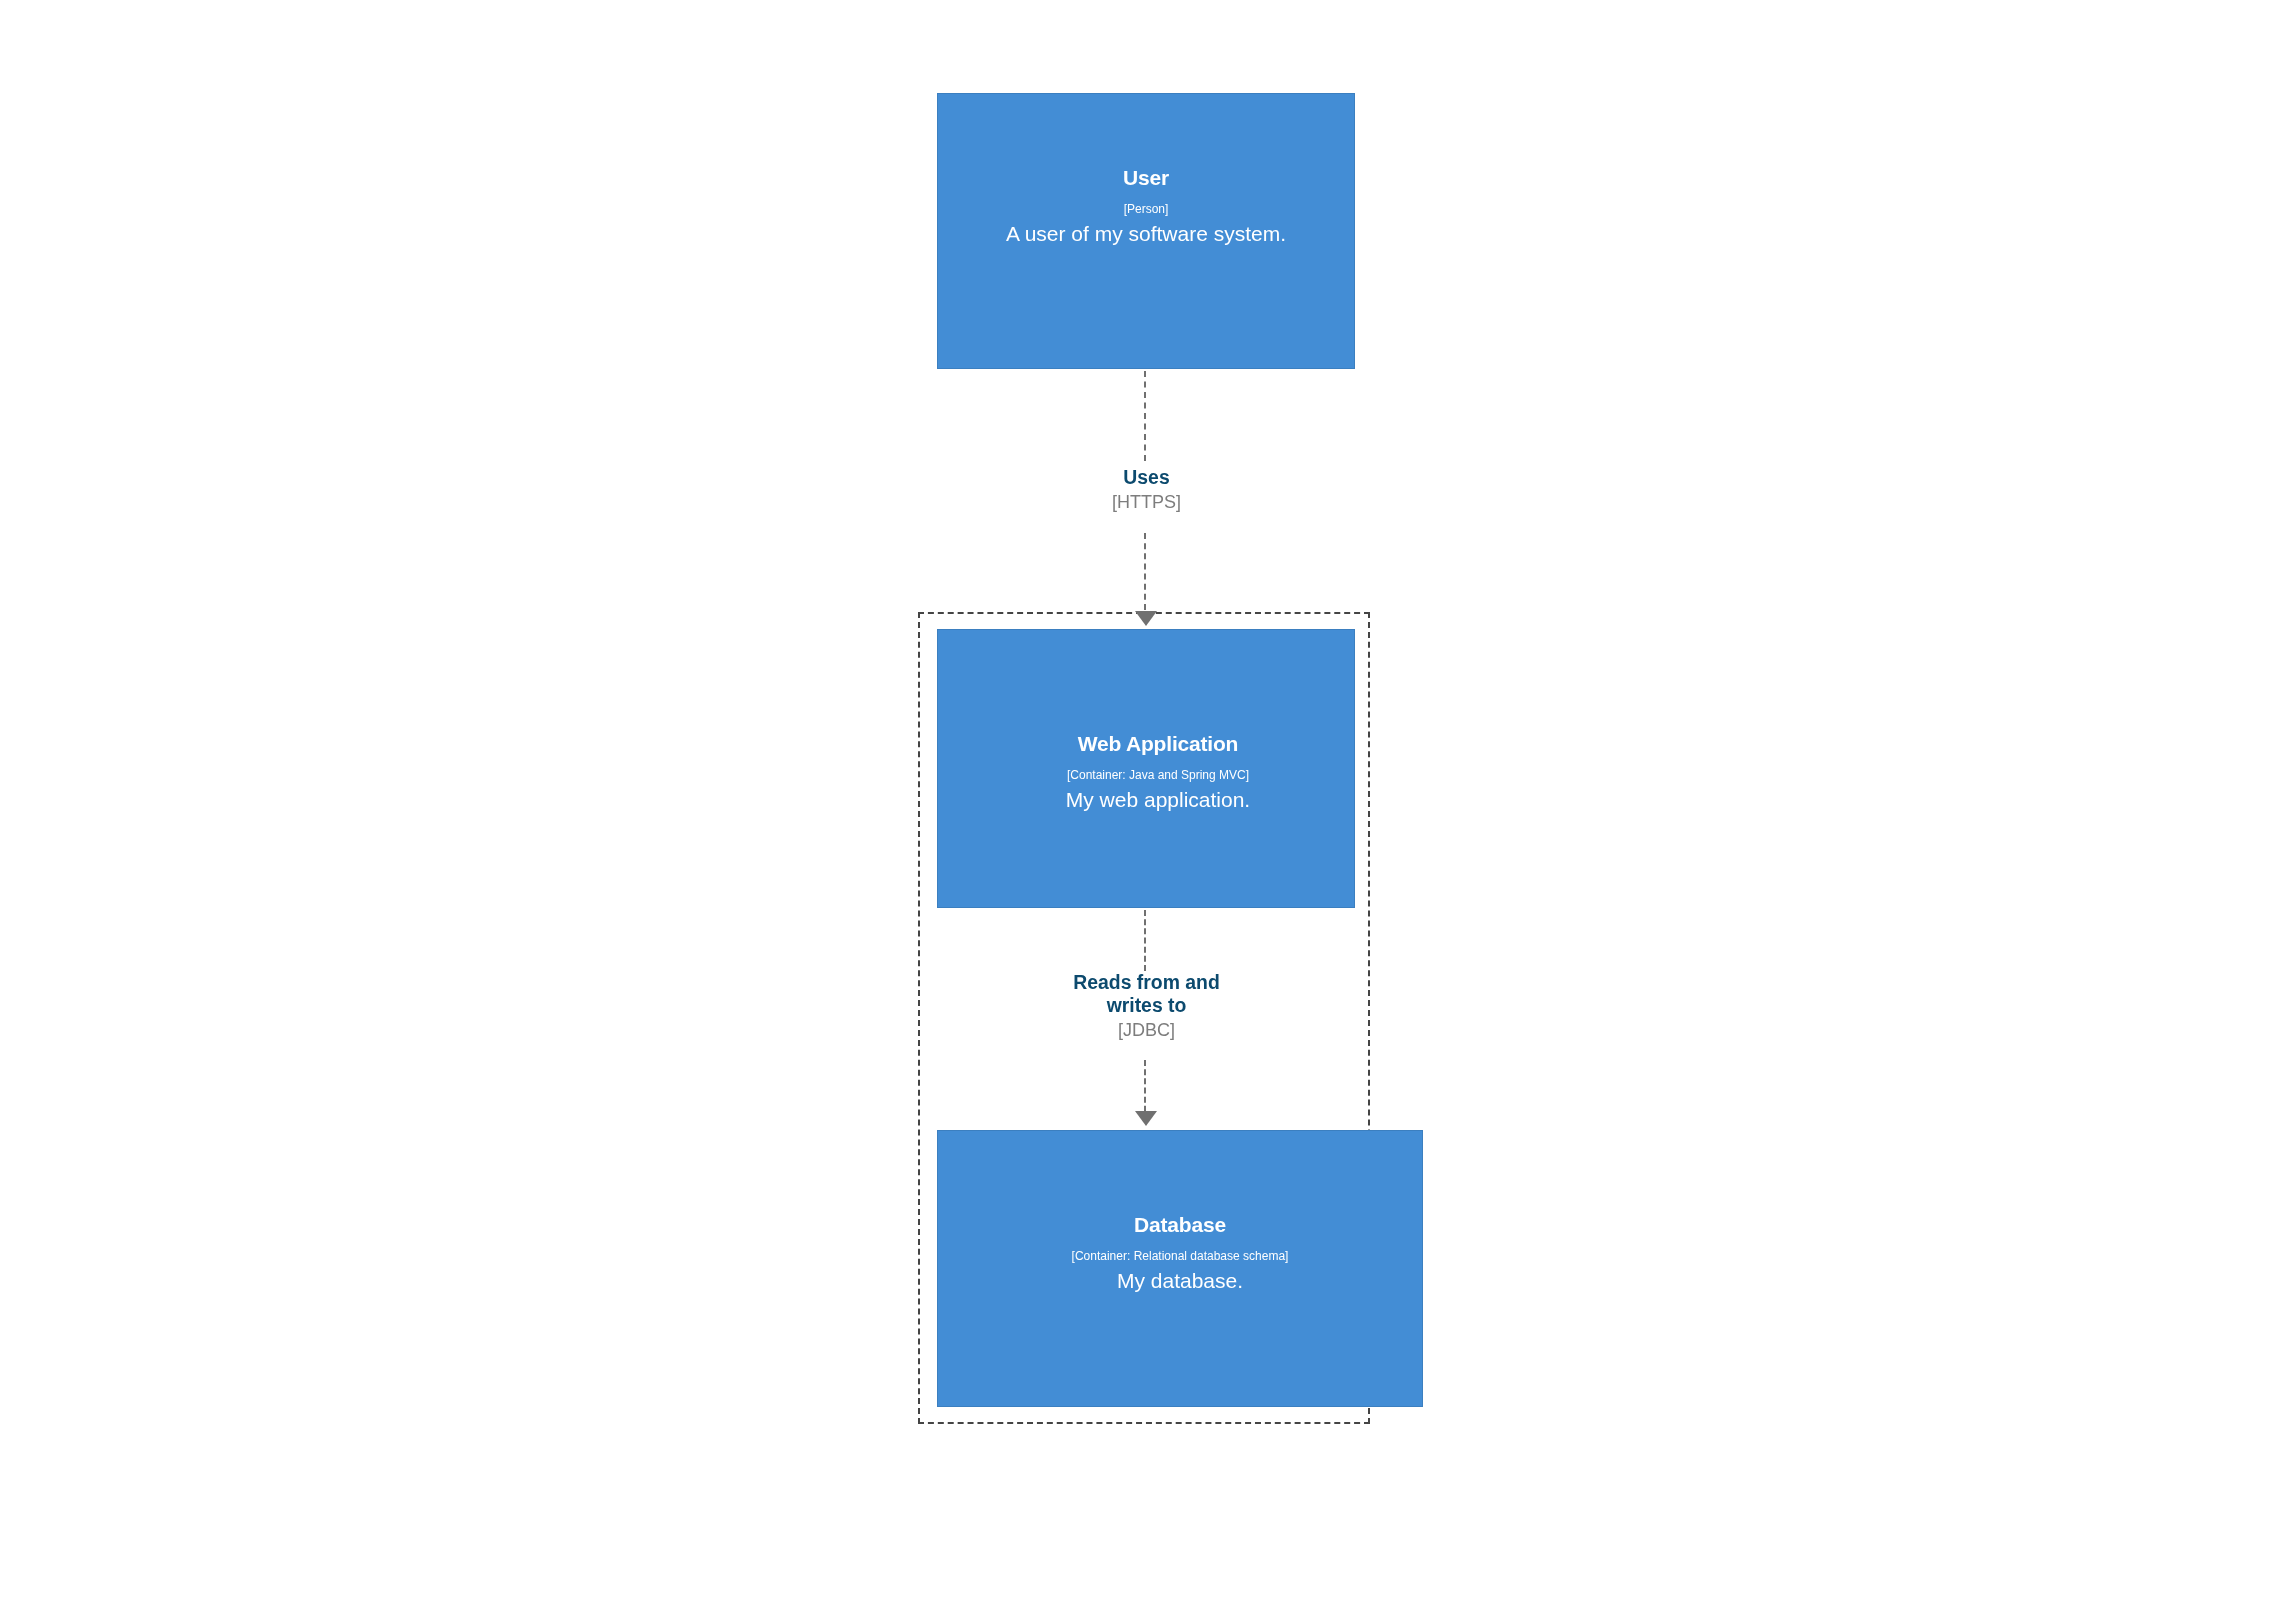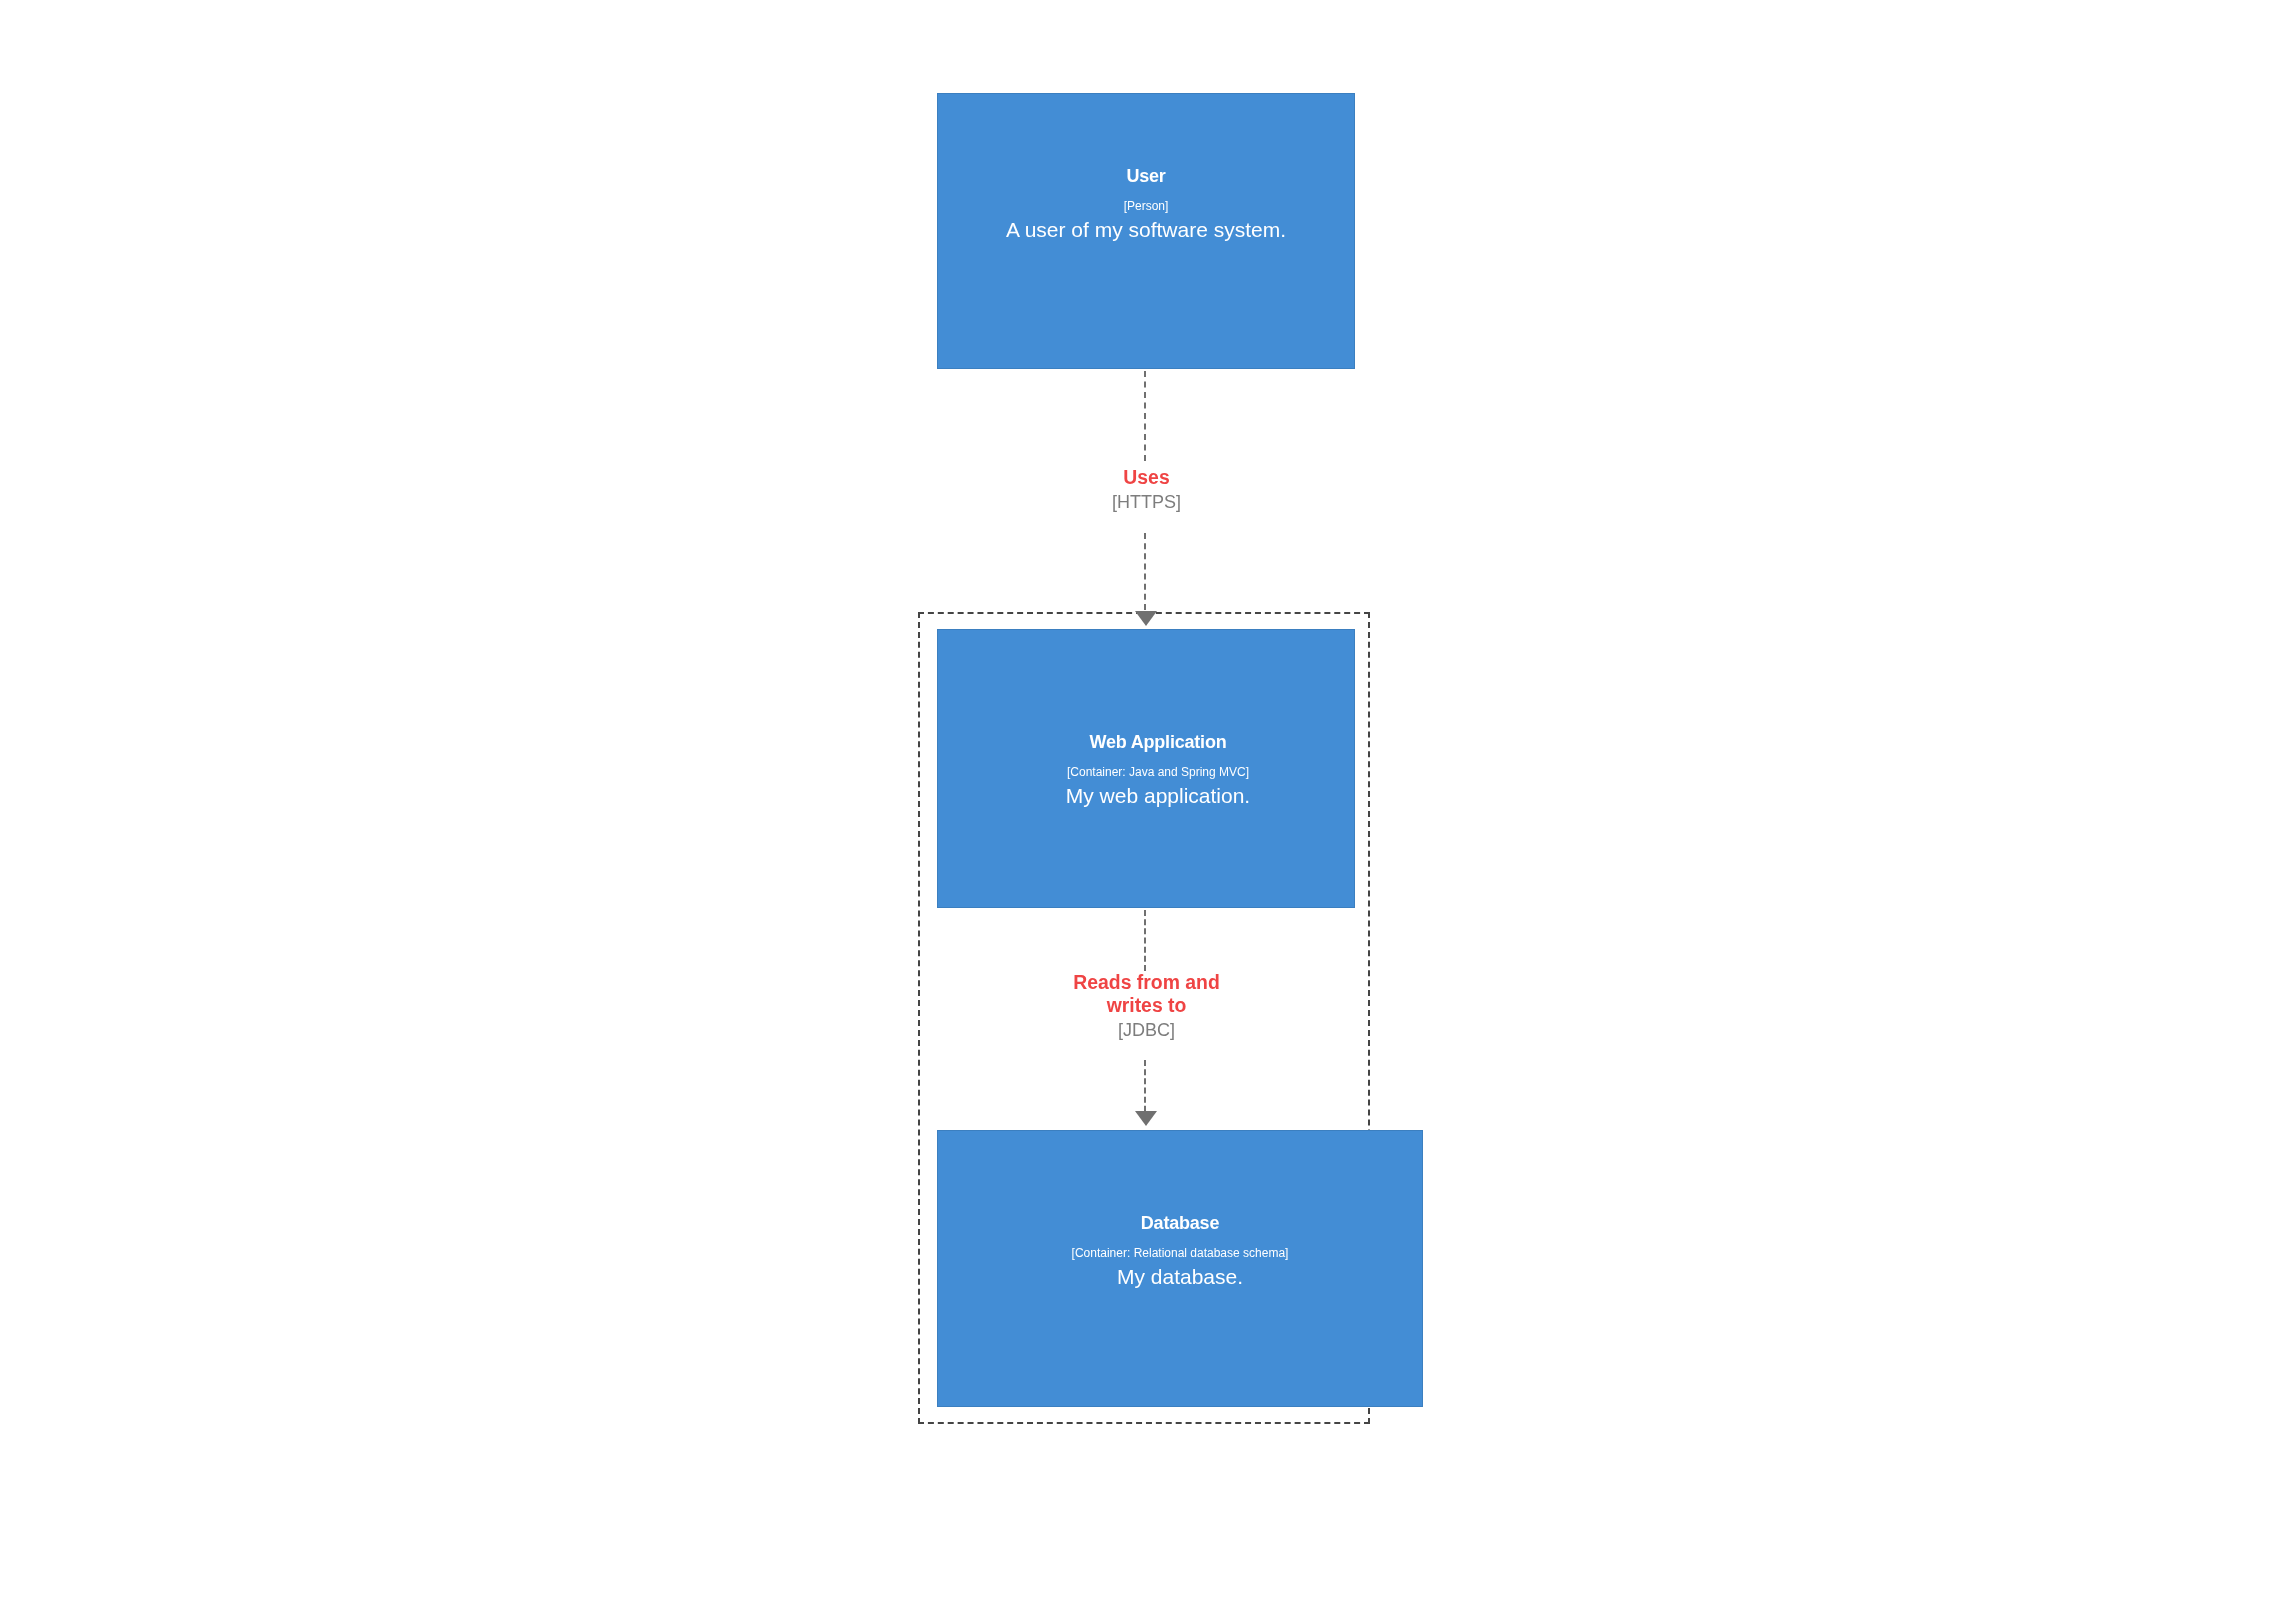--- a/index.html
+++ b/index.html
@@ -43,21 +43,21 @@
     border: 1.8px solid #3b7fc0;
     display: flex;
     flex-direction: column;
     align-items: center;
     justify-content: flex-start;
     text-align: center;
     color: #ffffff;
     overflow: hidden;
   }
   .node-name {
-    font-size: 18px;
+    font-size: 21px;
     font-weight: bold;
     line-height: 1.15;
     letter-spacing: -0.2px;
     color: #ffffff;
     white-space: nowrap;
   }
   .node-type {
     font-size: 12px;
     font-weight: normal;
     line-height: 1.2;
@@ -101,21 +101,21 @@
   }
   .rel-label {
     position: absolute;
     text-align: center;
     line-height: 1.18;
     background: #ffffff;
   }
   .rel-desc {
     font-size: 19.4px;
     font-weight: bold;
-    color: #ef4444;
+    color: #0c4a6e;
     white-space: pre-line;
   }
   .rel-tech {
     font-size: 18px;
     font-weight: normal;
     color: #7d7d7d;
     margin-top: 2.8px;
   }
 
   

